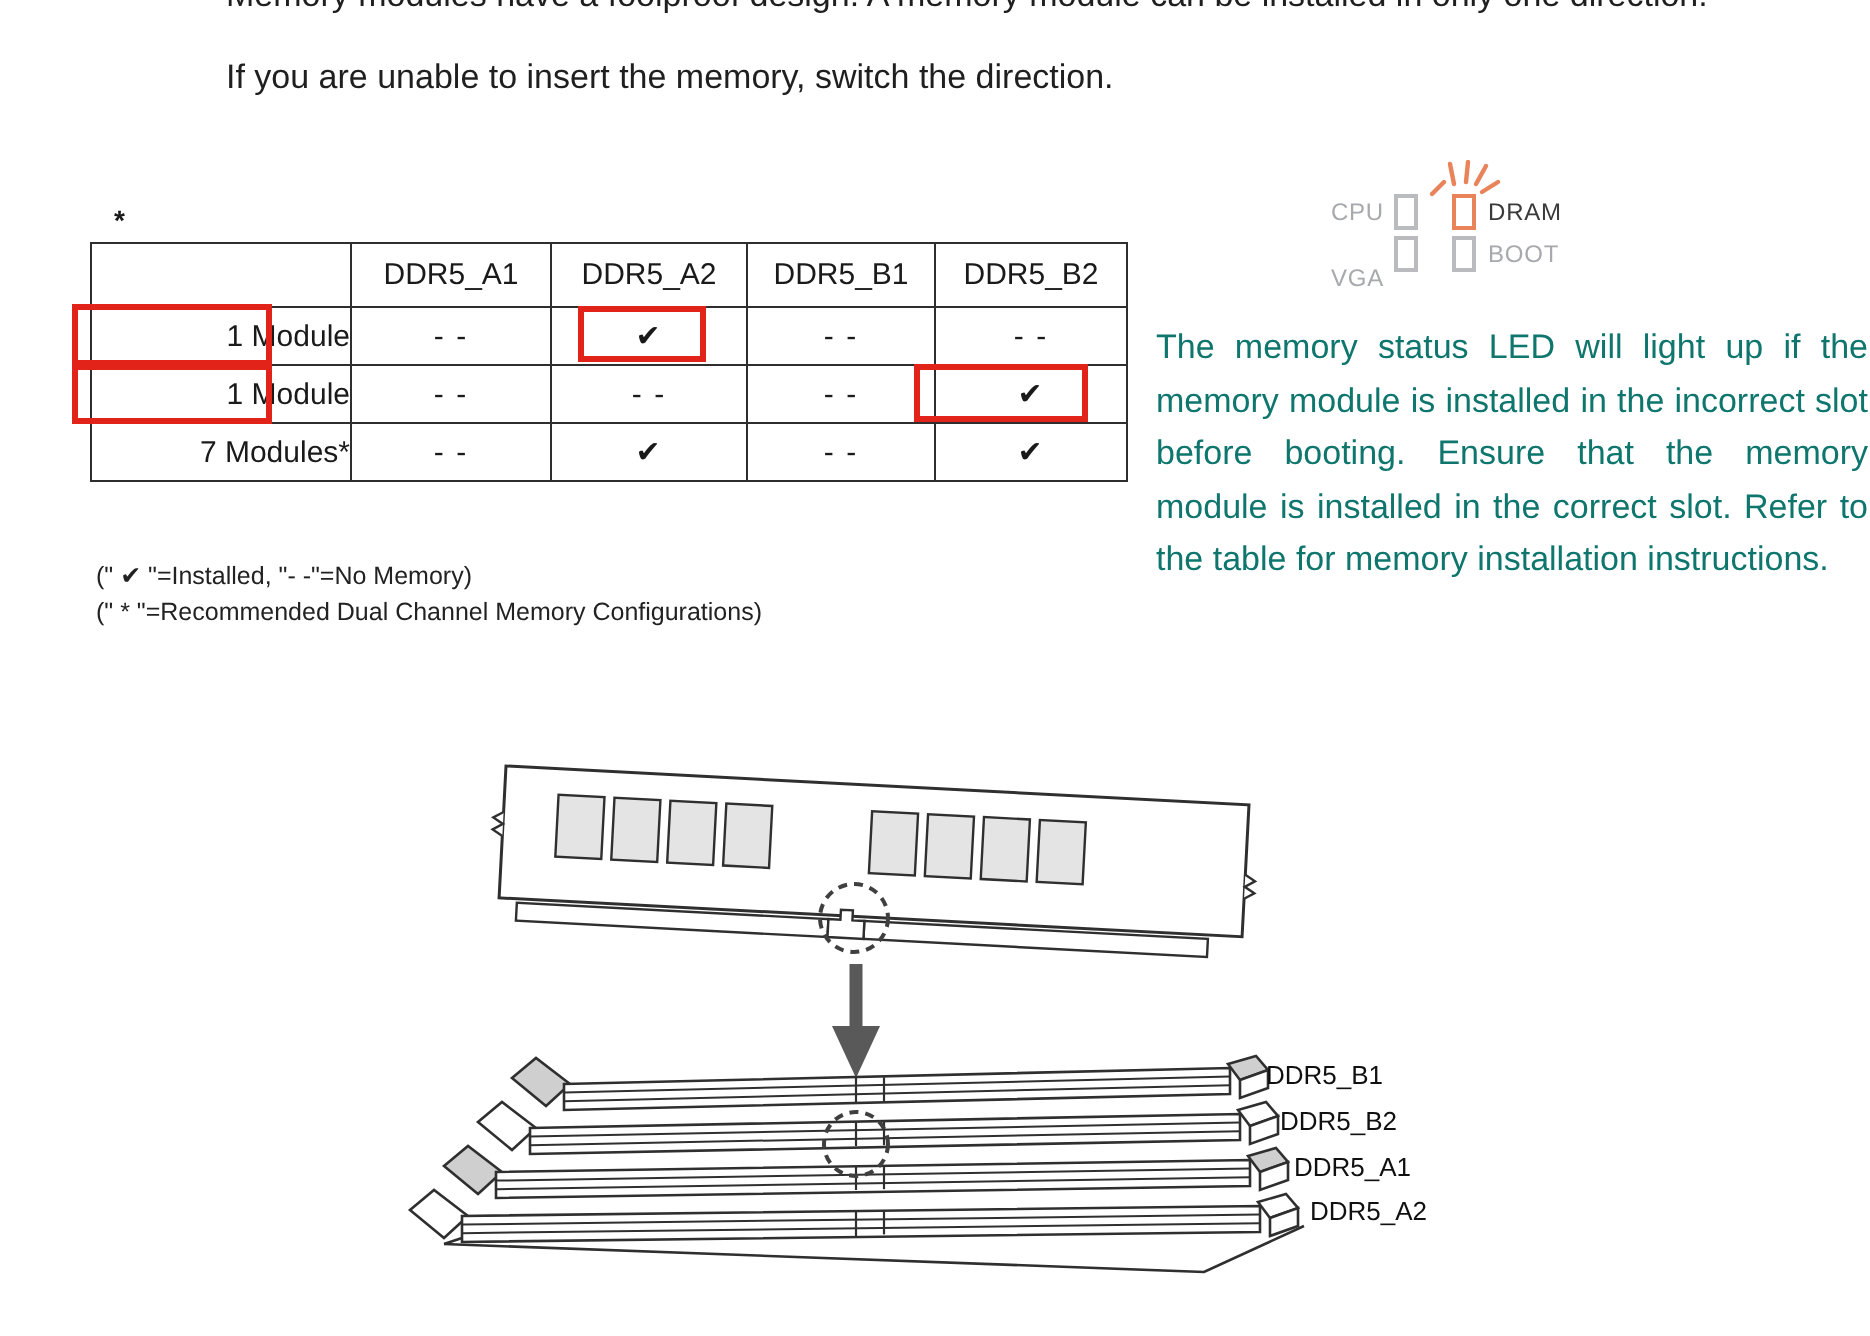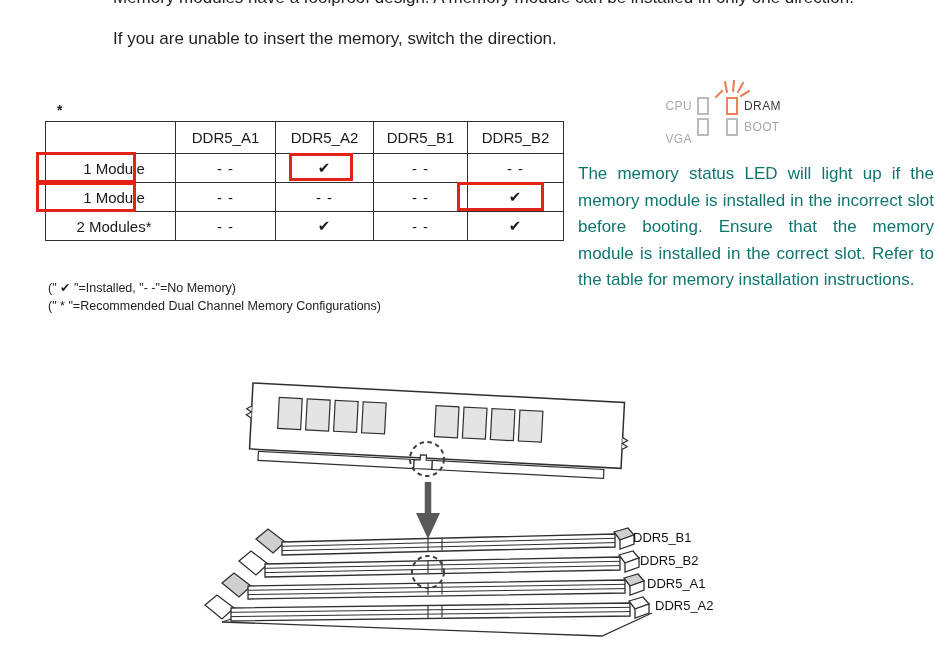--- a/index.html
+++ b/index.html
@@ -14,21 +14,21 @@
   .tbl-title { font-size:15px; color:#1a1a1a; white-space:nowrap; }
   .tbl-bullet { font-size:14px; font-weight:bold; color:#1a1a1a; }
 
   table.mem { border-collapse:collapse; table-layout:fixed; }
   table.mem th, table.mem td {
     border:1.6px solid #2e2e2e; font-weight:normal; font-size:15px;
     text-align:center; vertical-align:middle; background:#fff; color:#1a1a1a;
   }
   table.mem thead th { height:32px; }
   table.mem tbody th, table.mem tbody td { height:29px; }
-  table.mem tbody th { text-align:center; padding-left:7px; font-size:15px;margin-top:28px; }
+  table.mem tbody th { text-align:right; padding-left:7px; font-size:15px;margin-top:28px; }
   td.mark { font-weight:bold; font-size:14px; letter-spacing:1px; color:#111; }
 
   .redbox { border:3.5px solid #e2231a; background:transparent; }
 
   .led-label { font-size:12px; letter-spacing:.4px; color:#a7a9ac; white-space:nowrap; }
   .led-label.active { color:#3a3a3a; font-weight:normal; }
   .led-box { width:12px; height:18px; border:2px solid #b9bbbe; background:#fff; }
   .led-box.active { border-color:#e8835a; }
 
   .note { font-size:17px; line-height:26.6px; text-align:justify; color:#0f766e; }
@@ -75,21 +75,21 @@
         <td class="mark">- -</td>
       </tr>
       <tr>
         <th>1 Module</th>
         <td class="mark">- -</td>
         <td class="mark">- -</td>
         <td class="mark">- -</td>
         <td class="mark">✔</td>
       </tr>
       <tr>
-        <th>2 Modules*</th>
+        <th>7 Modules*</th>
         <td class="mark">- -</td>
         <td class="mark">✔</td>
         <td class="mark">- -</td>
         <td class="mark">✔</td>
       </tr>
     </tbody>
   </table>
 
   <div class="abs redbox" style="left:36px;  top:152px; width:100px; height:31px;"></div>
   <div class="abs redbox" style="left:289px; top:153px; width:64px;  height:28px;"></div>

